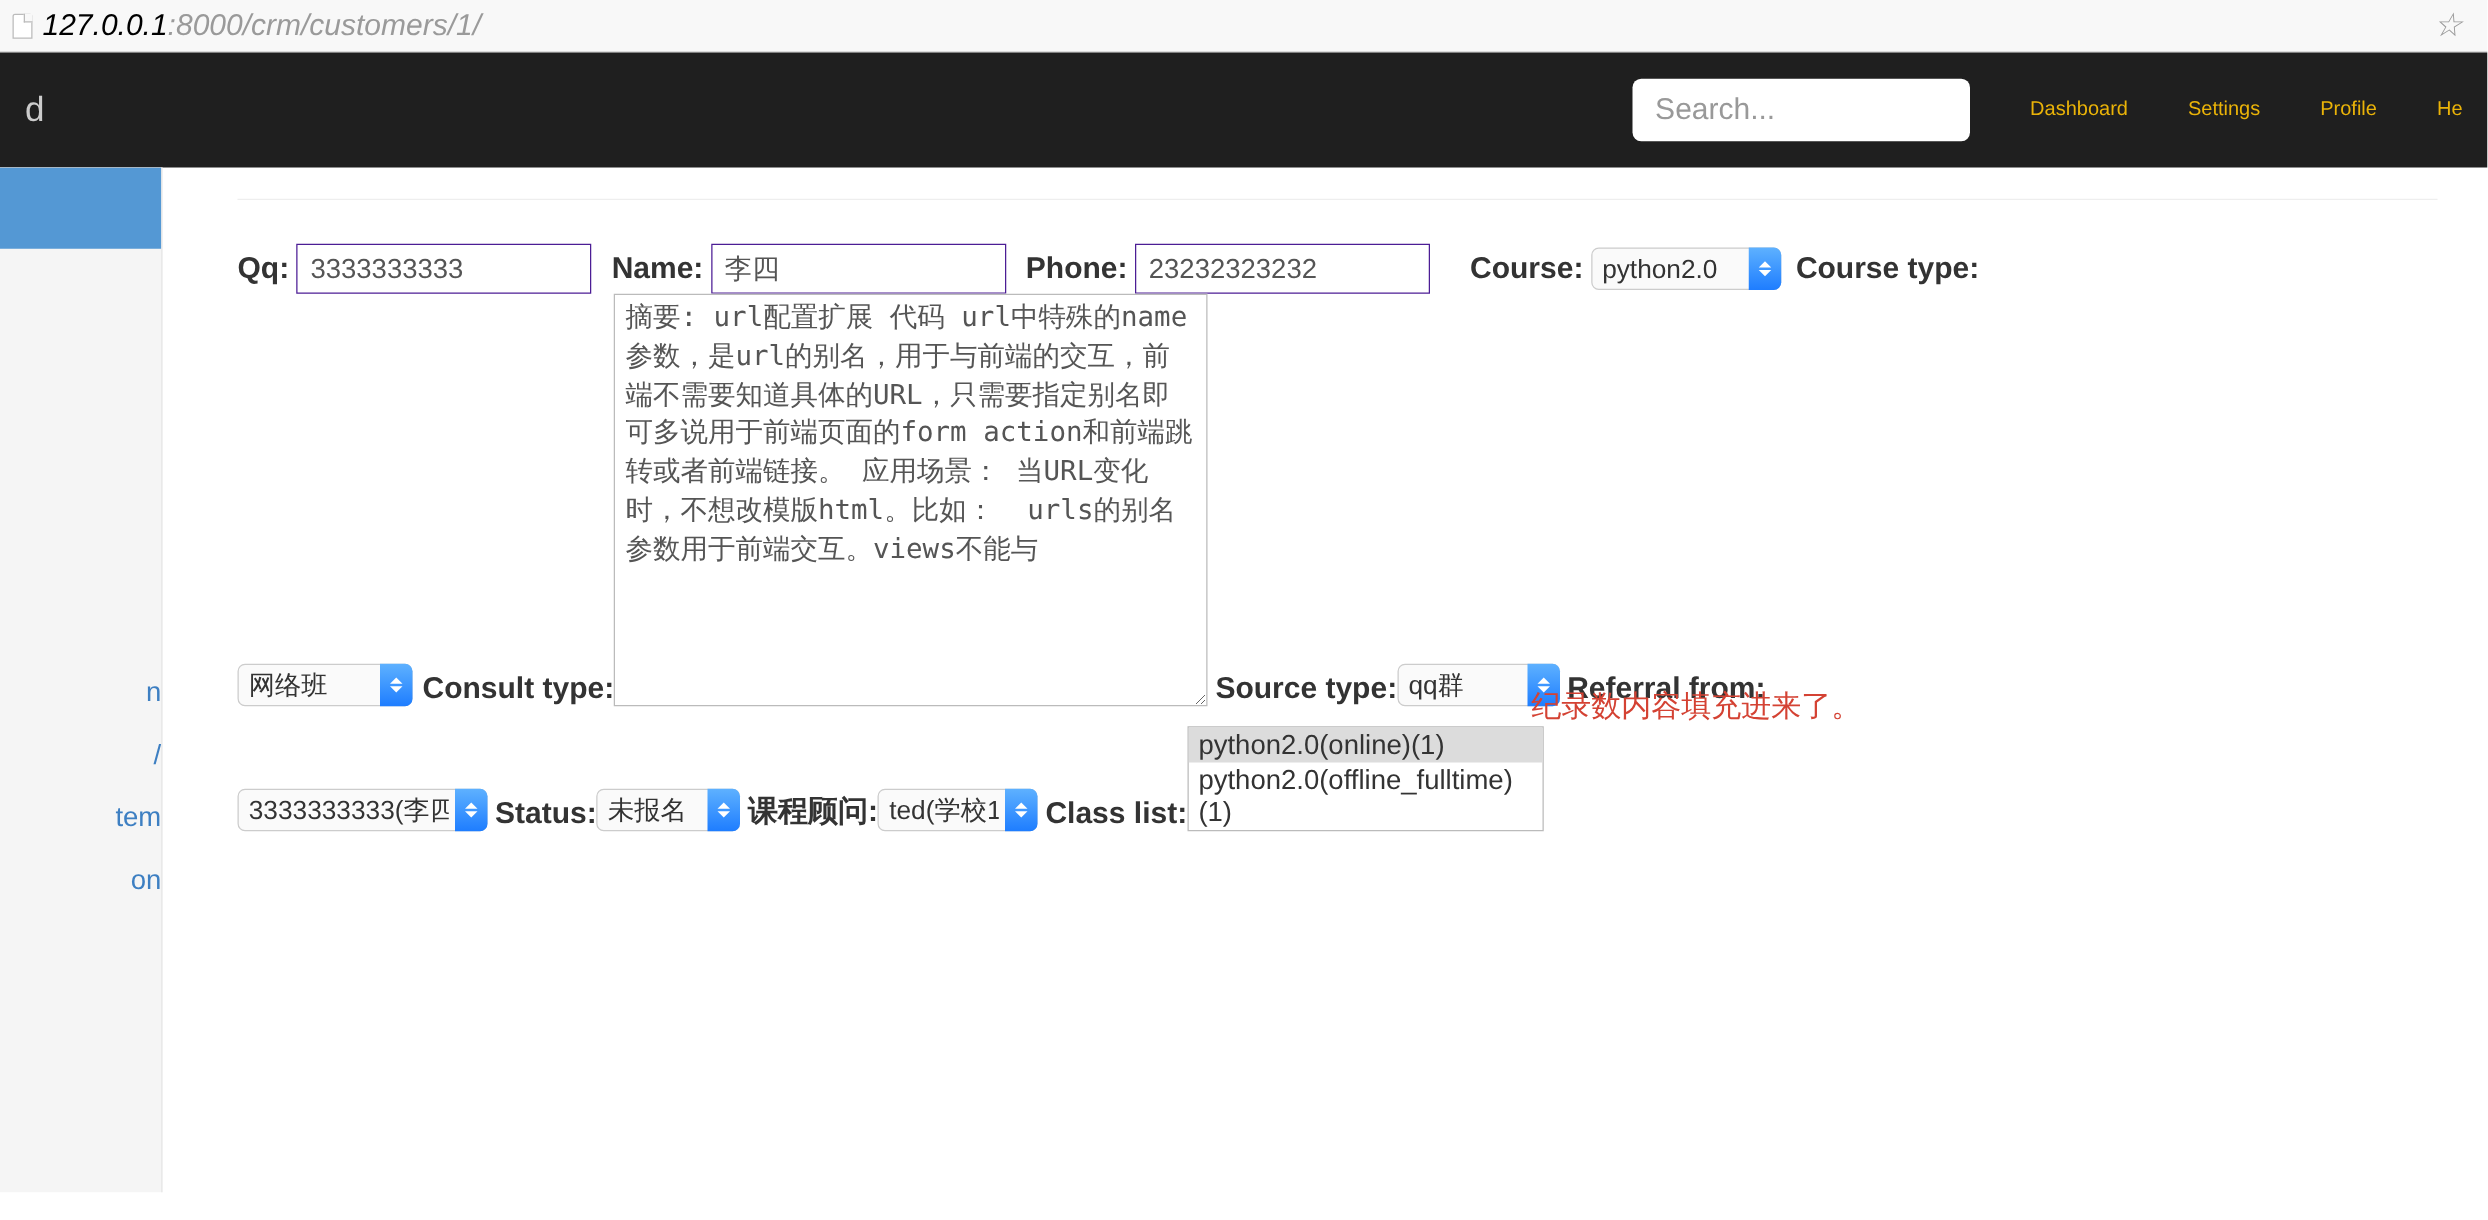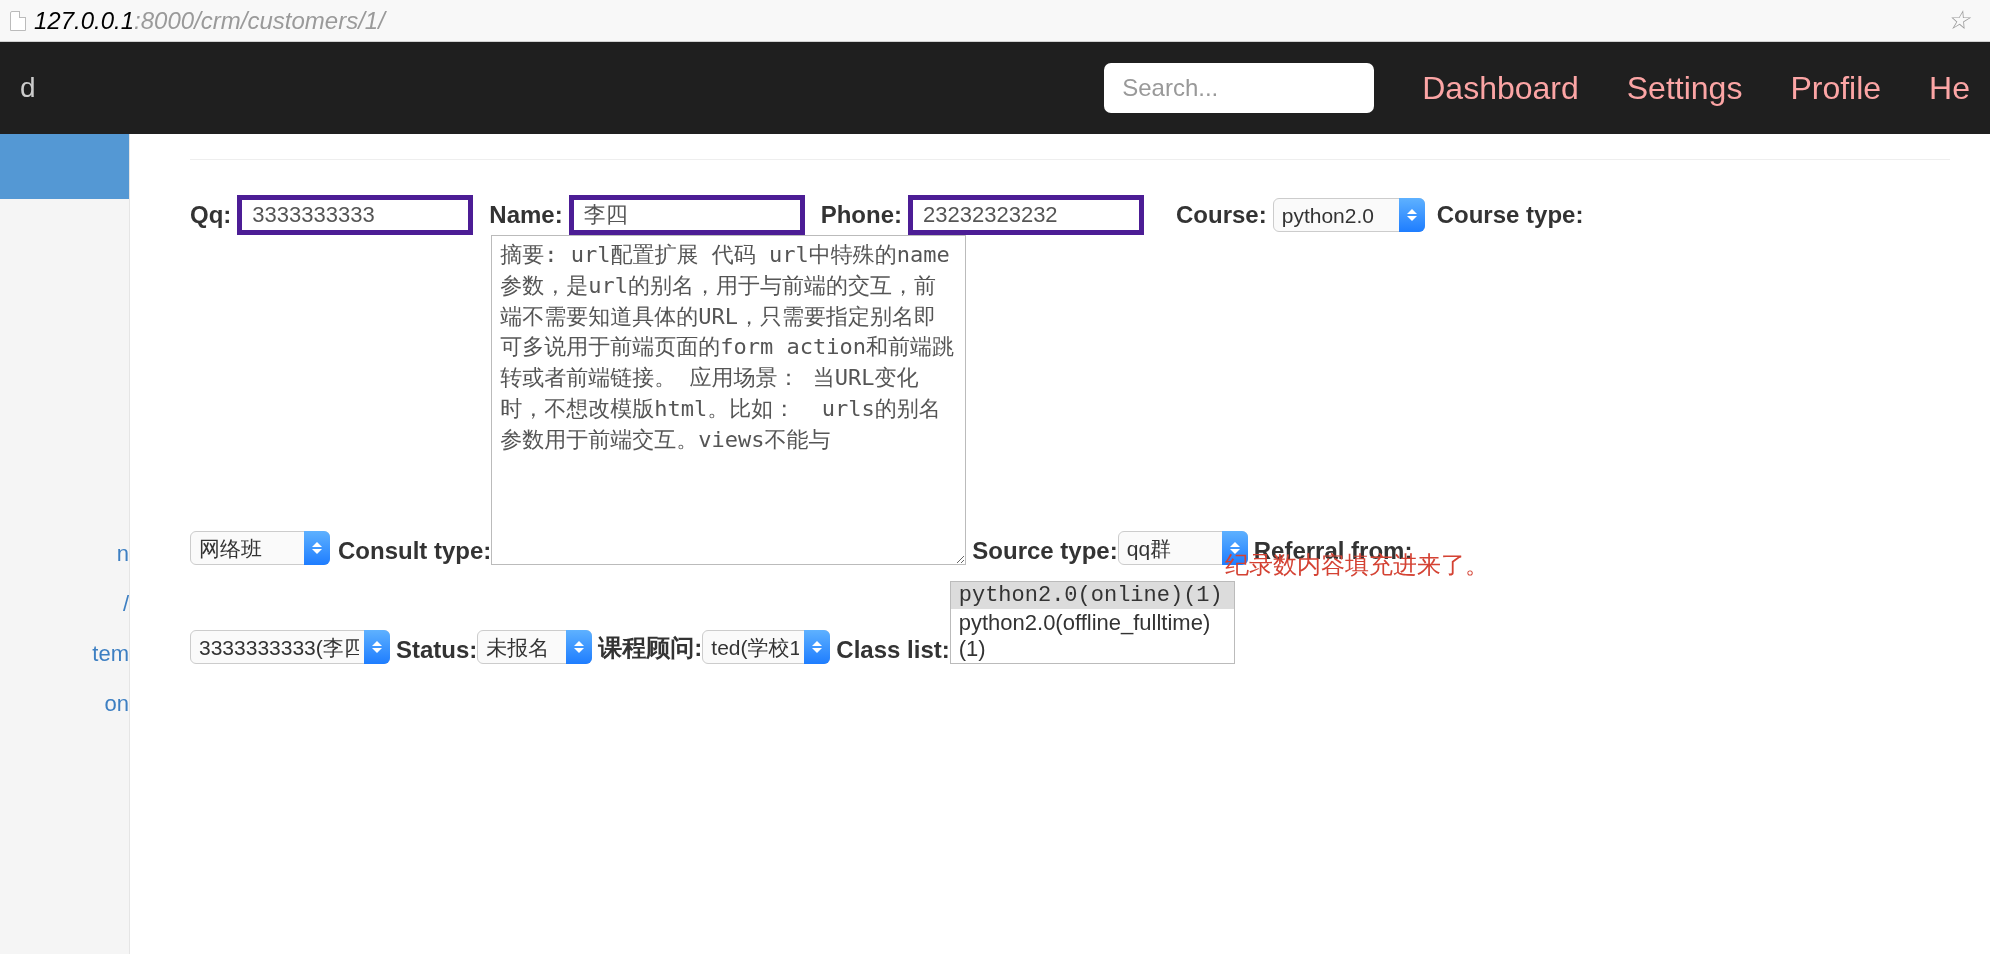--- a/index.html
+++ b/index.html
@@ -12,52 +12,52 @@
     .url-text { font-size: 24px; color: #000; }
     .url-text .dim { color: #9a9a9a; }
     .url-star { margin-left:auto; color:#9a9a9a; font-size:26px; padding:0 10px; }
 
     
     .navbar { height: 92px; background: #1F1F1F; display:flex; align-items:center; padding:0 20px; color:#ccc; overflow:hidden;}
     .navbar-brand-frag { font-size:28px; color:#ccc; }
     .navbar-right { margin-left:auto; display:flex; align-items:center; gap:48px; }
     .search-box { width:270px; height:50px; border-radius:7px; border:none; padding:0 18px; font-size:24px; background:#fff; color:#555; }
     .search-box::placeholder { color:#999; }
-    .nav-link { color:#fca5a5; font-size:32px; text-decoration:none; white-space:nowrap; }
+    .nav-link { color:#eab308; font-size:16px; text-decoration:none; white-space:nowrap; }
 
     
     .app-body { display:flex; }
     .sidebar { width:130px; background:#f5f5f5; border-right:1px solid #e5e5e5; padding-top:0; min-height:820px; }
     .sidebar-active { height:65px; background:#5498D4; }
     .sidebar-spacer1 { height:330px; }
     .sidebar-item { display:block; color:#3d7fc2; font-size:22px; padding:12px 0 12px 0; text-align:right; cursor:pointer; text-decoration:none; }
 
     .main { flex:1; padding:25px 40px 40px 60px; position:relative; }
     .main hr { border:none; border-top:1px solid #eee; margin-bottom:35px; }
 
     .field-row { display:flex; align-items:flex-end; flex-wrap:nowrap; gap:6px; }
     .lbl { font-weight:700; color:#333; font-size:24px; white-space:nowrap; }
-    .txt-input { border:5px solid #4c1d95; height:40px; padding:0 10px; font-size:22px; color:#555; }
+    .txt-input { border:1px solid #4c1d95; height:40px; padding:0 10px; font-size:22px; color:#555; }
     .sel-wrap { position:relative; display:inline-flex; align-items:center; }
     .sel { border:1px solid #ccc; height:34px; padding:0 30px 0 8px; font-size:21px; color:#333; background:#fafafa; border-radius:6px; appearance:none; -webkit-appearance:none; }
     .sel-btn { position:absolute; right:0; top:0; bottom:0; width:26px; background:linear-gradient(#5eb1ff,#1e7dff); border-radius:0 6px 6px 0; display:flex; flex-direction:column; align-items:center; justify-content:center; pointer-events:none; }
     .sel-btn::before { content:""; width:0; height:0; border-left:5px solid transparent; border-right:5px solid transparent; border-bottom:5px solid #fff; margin-bottom:2px; }
     .sel-btn::after { content:""; width:0; height:0; border-left:5px solid transparent; border-right:5px solid transparent; border-top:5px solid #fff; }
 
     .txtarea { border:1px solid #bbb; width:475px; height:330px; font-size:22px; padding:4px 8px; color:#555; resize:both; line-height:1.4; }
 
     .row1 { margin-bottom:0; align-items:center;}
     .row2 { margin-top:0; display:flex; align-items:flex-end; }
     .row3 { margin-top:16px; display:flex; align-items:flex-end; }
 
     .note-red { color:#d44233; font-size:24px; position:absolute; left:1095px; top:415px; white-space:nowrap; }
 
     .listbox { border:1px solid #bbb; width:285px; background:#fff; font-size:22px; }
     .listbox div { padding:1px 8px; cursor:pointer; color:#333; }
-    .listbox div.sel-item { background:#dcdcdc;font-family:Liberation Mono, monospace; }
+    .listbox div.sel-item { background:#dcdcdc; }
 
     .overflow-hide { overflow:hidden; }
   </style>
 </head>
 <body>
 
 <div class="url-bar">
   <span class="url-favicon"></span>
   <span class="url-text">
     <span>127.0.0.1</span><span class="dim">:8000</span><span class="dim">/crm/customers/1/</span>

